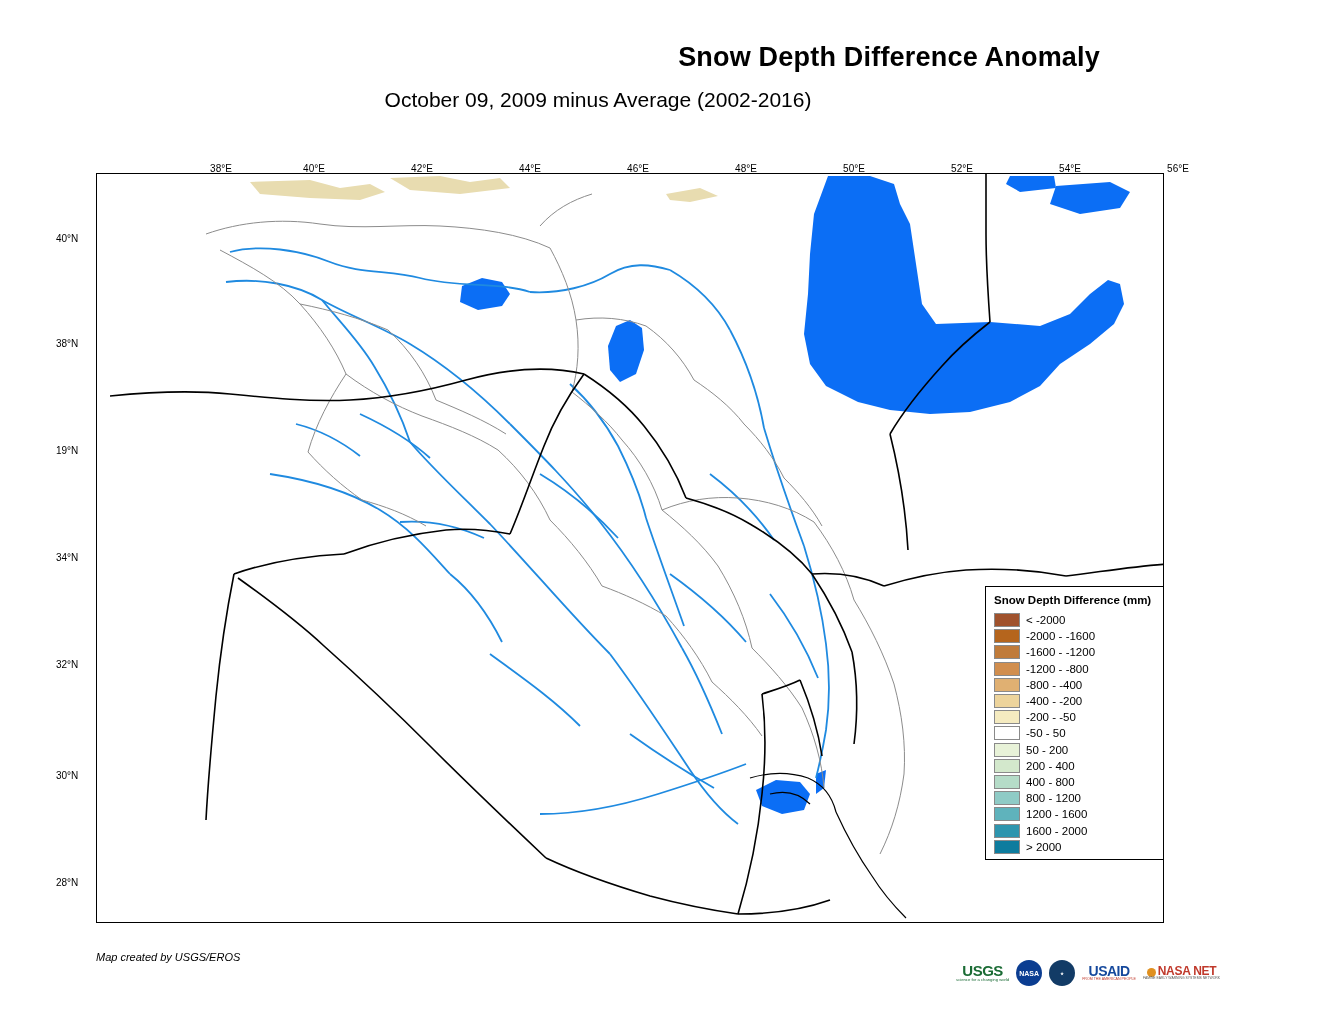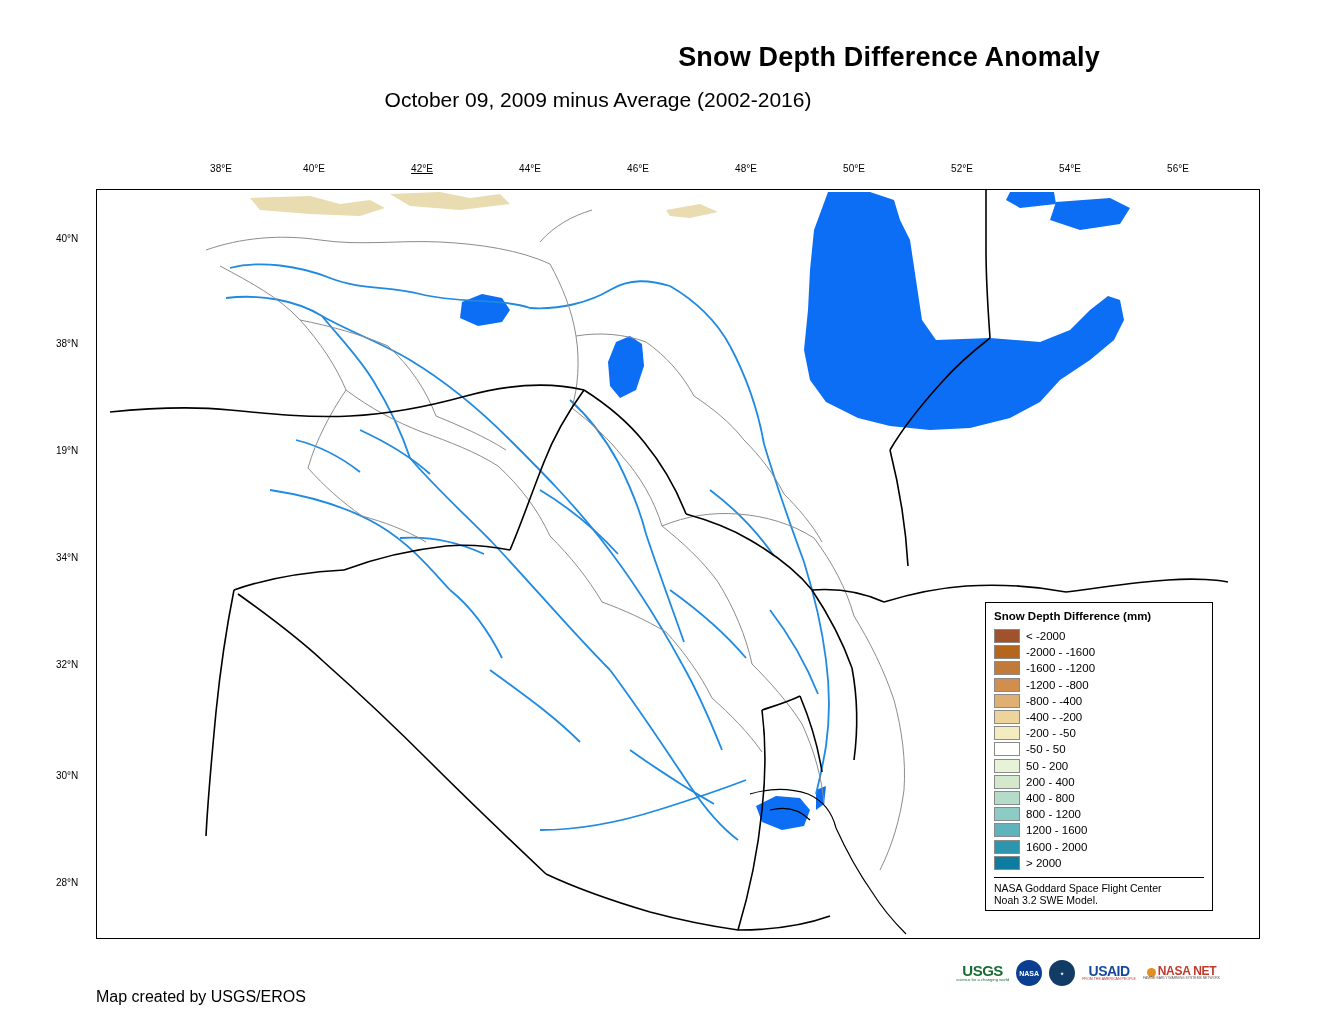--- a/index.html
+++ b/index.html
@@ -30,22 +30,22 @@
     top: 88px;
     left: 0;
     width: 1196px;
     text-align: center;
     font-size: 21px;
     font-weight: normal;
   }
   #map-frame {
     position: absolute;
     left: 96px;
-    top: 189px;
-    width: 1164px;
+    top: 173px;
+    width: 1068px;
     height: 750px;
     border: 1.5px solid #000;
     box-sizing: border-box;
     background: #ffffff;
     overflow: hidden;
     padding-left: 13px;
   }
   .axis-label {
     position: absolute;
     font-size: 10px;
@@ -100,22 +100,23 @@
   #legend-note {
     border-top: 1px solid #000;
     margin-top: 6px;
     padding-top: 4px;
     font-size: 10.5px;
     line-height: 12px;
   }
   #credit {
     position: absolute;
     left: 96px;
-    top: 988px;
-    font-size: 16px;
+    top: 951px;
+    font-size: 11px;
+    font-style: italic;
   }
   #logos {
     position: absolute;
     right: 100px;
     top: 960px;
     display: flex;
     align-items: center;
     gap: 7px;
   }
   .logo {
@@ -357,24 +358,20 @@
         </div>
         <div class="legend-row">
           <span class="legend-swatch" style="background: rgb(46, 149, 174);"></span>
           <span class="legend-label">1600 - 2000</span>
         </div>
         <div class="legend-row">
           <span class="legend-swatch" style="background: rgb(14, 124, 158);"></span>
           <span class="legend-label">&gt; 2000</span>
         </div>
       </div>
-    <div id="legend-note">
-      <div>NASA Goddard Space Flight Center</div>
-      <div>Noah 3.2 SWE Model.</div>
-    </div>
   </div>
 </div>
 
 <div id="credit">Map created by USGS/EROS</div>
 
 <div id="logos">
   <div class="logo logo-usgs">
     <span class="lg-main">USGS</span>
     <span class="lg-sub">science for a changing world</span>
   </div>

